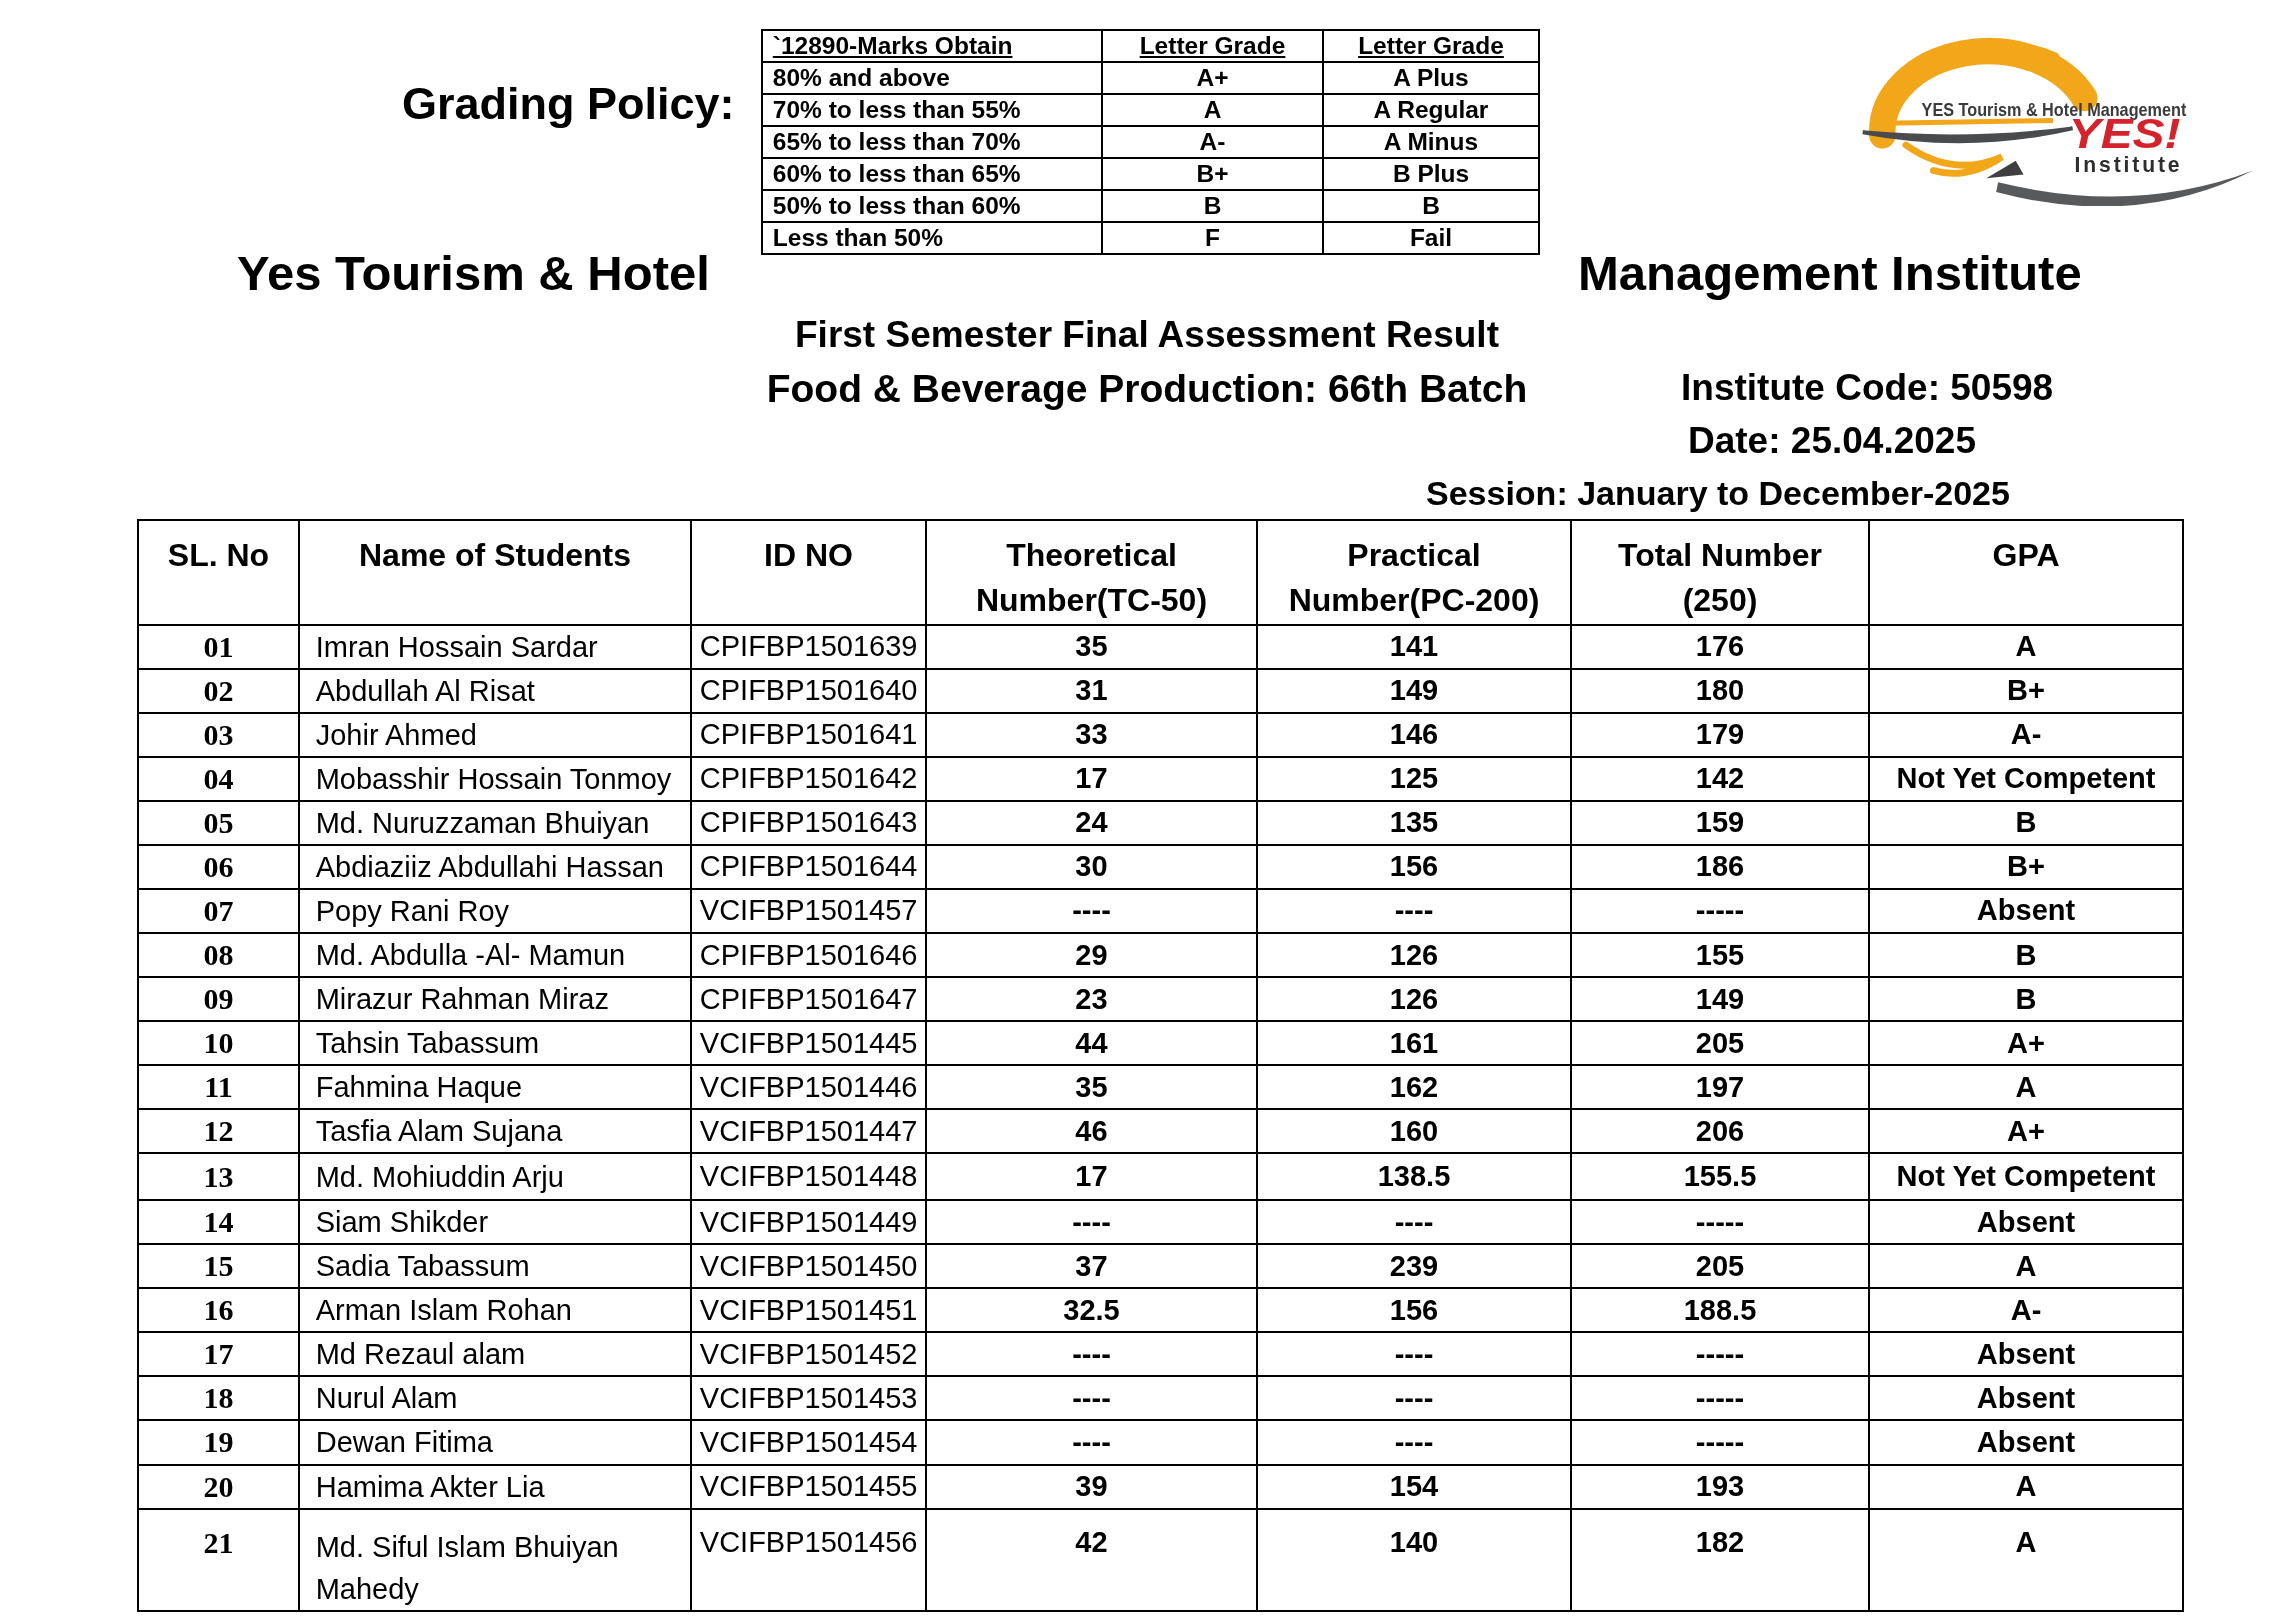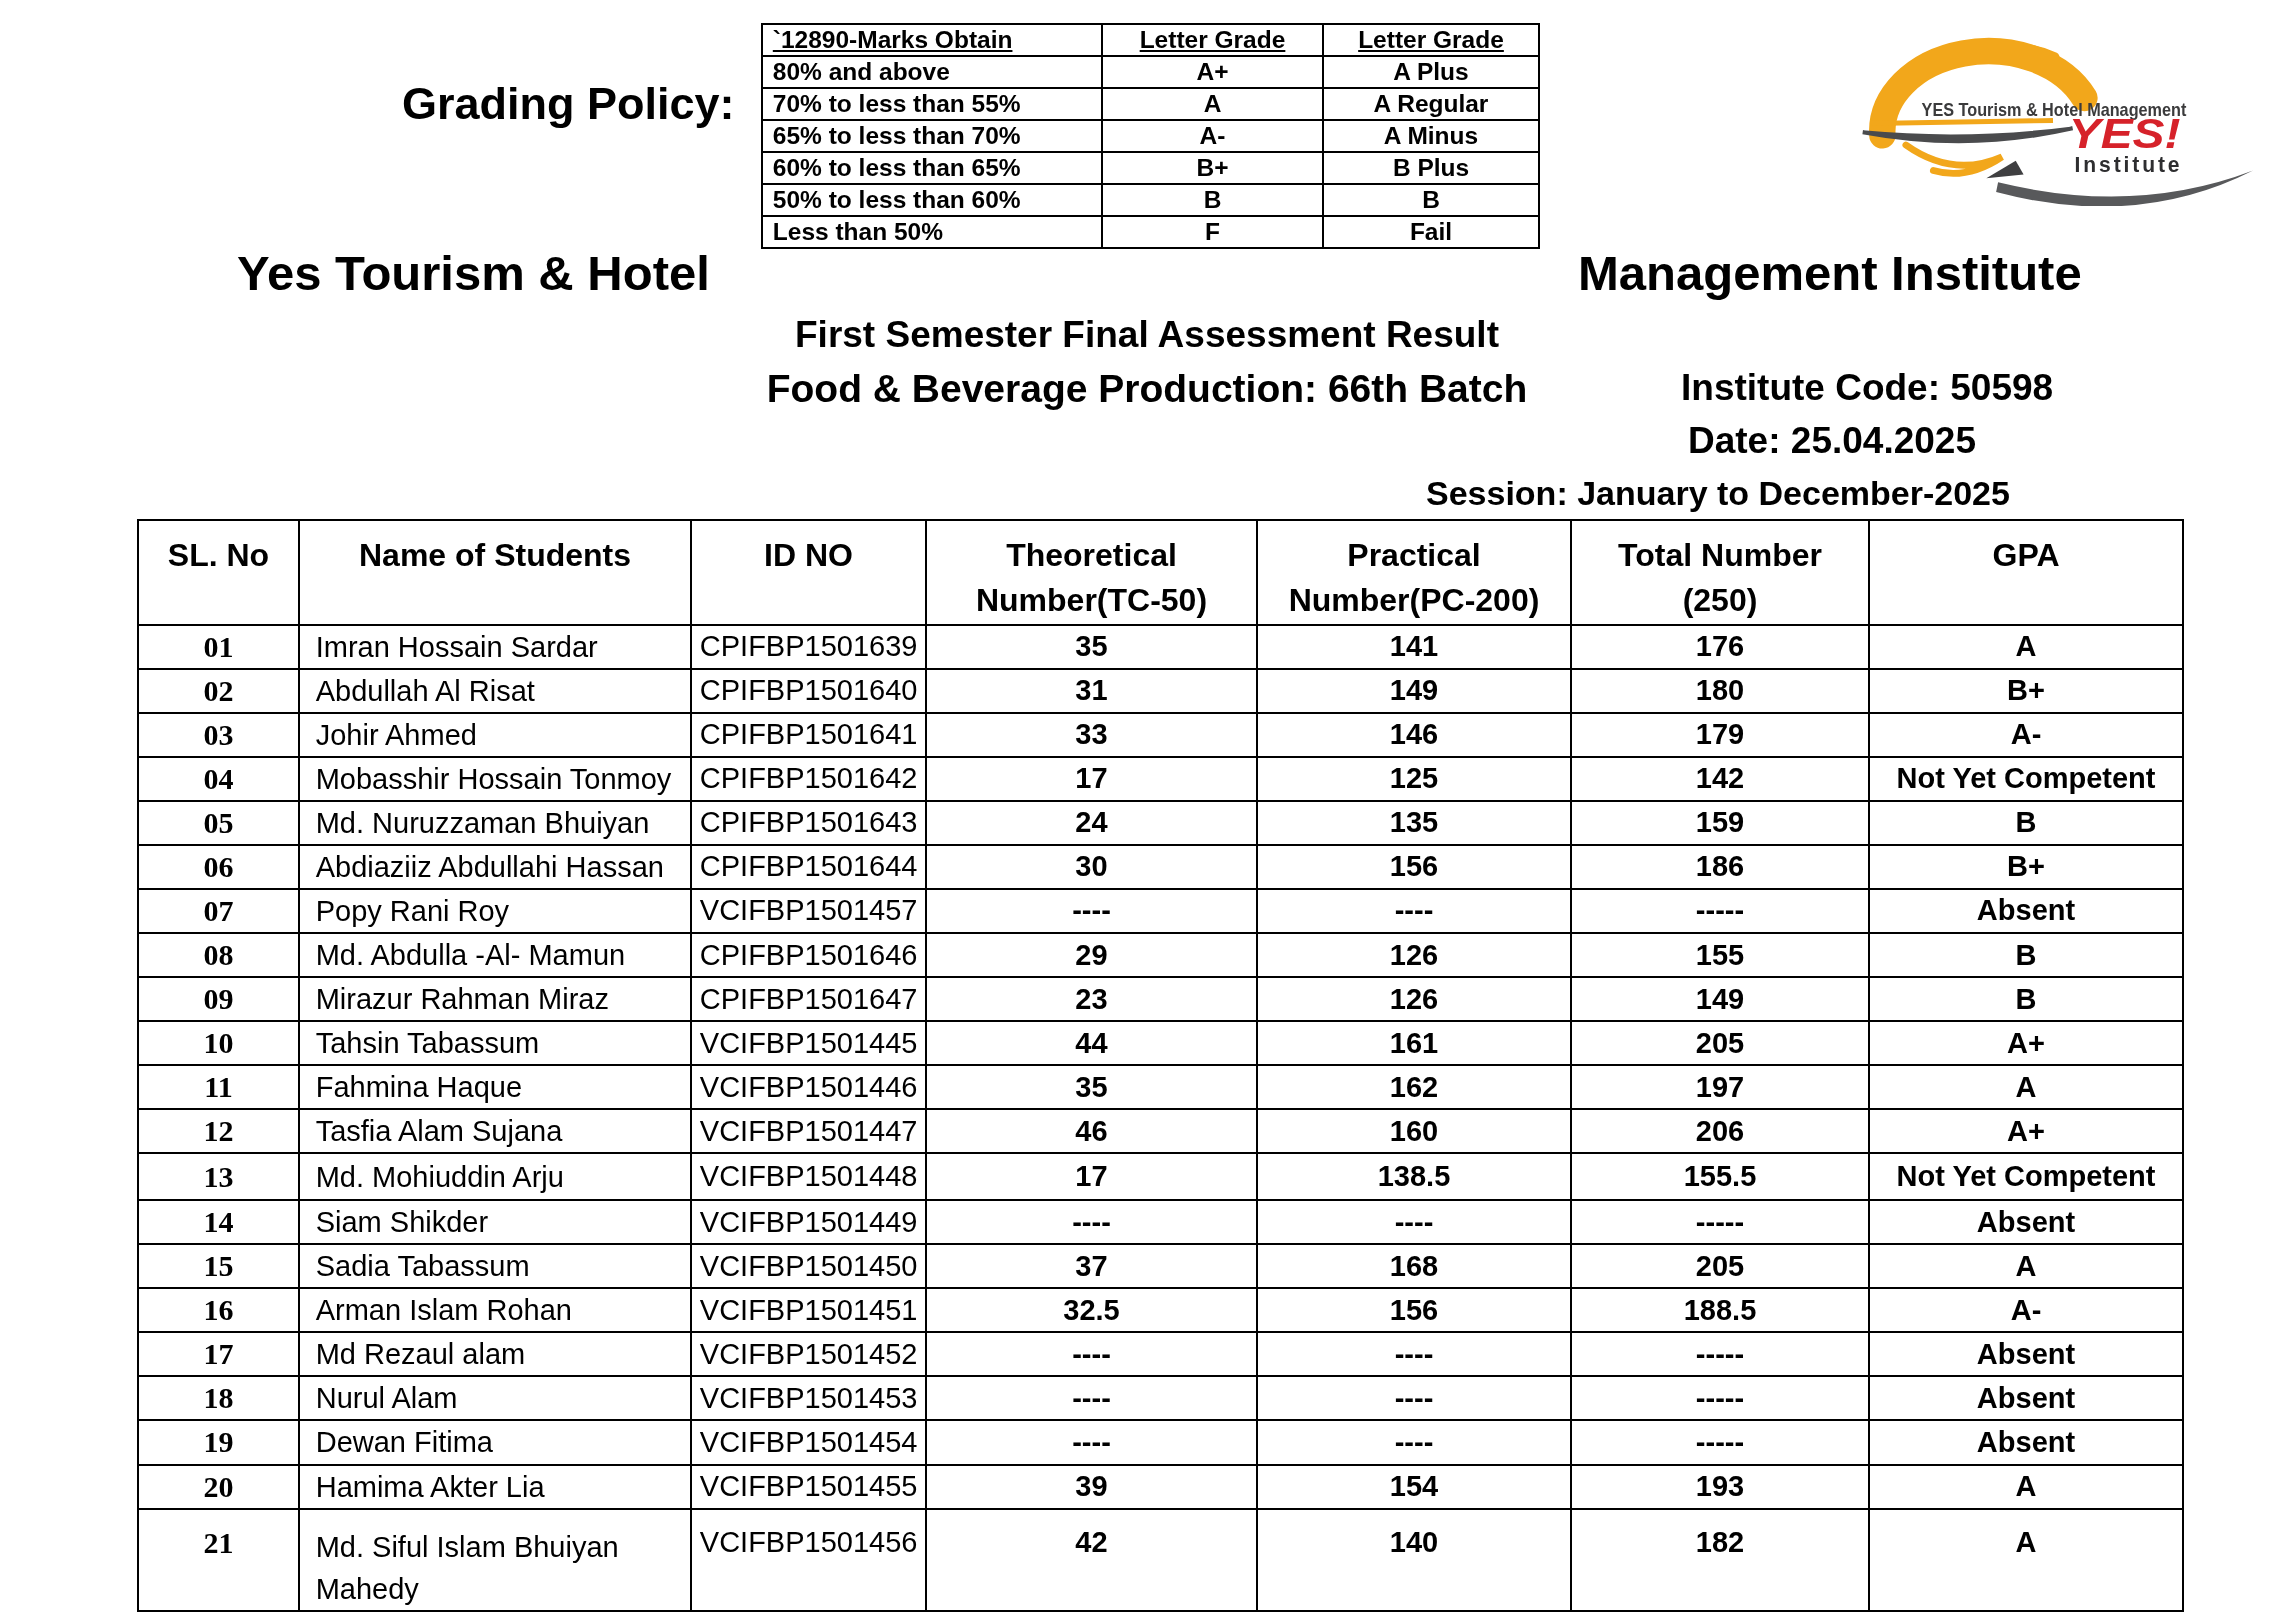--- a/index.html
+++ b/index.html
@@ -14,21 +14,21 @@
     overflow: hidden;
   }
 
   
   .grading-label {
     position: absolute; left: 402px; top: 78px;
     font-size: 45px; font-weight: bold;
   }
 
   table#gp {
-    position: absolute; left: 761px; top: 23px;
+    position: absolute; left: 761px; top: 29px;
     width: 776px; border-collapse: collapse; table-layout: fixed;
     border: 2.9px solid #000;
   }
   #gp th, #gp td {
     border: 2px solid #000;
     height: 32px;
     font-weight: bold;
     font-size: 24.5px;
     white-space: nowrap; overflow: hidden;
   }
@@ -315,21 +315,21 @@
     <td class="c-num">----</td>
     <td class="c-num">----</td>
     <td class="c-num">-----</td>
     <td class="c-gpa">Absent</td>
   </tr>
         <tr>
     <td class="c-sl">15</td>
     <td class="c-name">Sadia Tabassum</td>
     <td class="c-id">VCIFBP1501450</td>
     <td class="c-num">37</td>
-    <td class="c-num">168</td>
+    <td class="c-num">239</td>
     <td class="c-num">205</td>
     <td class="c-gpa">A</td>
   </tr>
         <tr>
     <td class="c-sl">16</td>
     <td class="c-name">Arman Islam Rohan</td>
     <td class="c-id">VCIFBP1501451</td>
     <td class="c-num">32.5</td>
     <td class="c-num">156</td>
     <td class="c-num">188.5</td>

